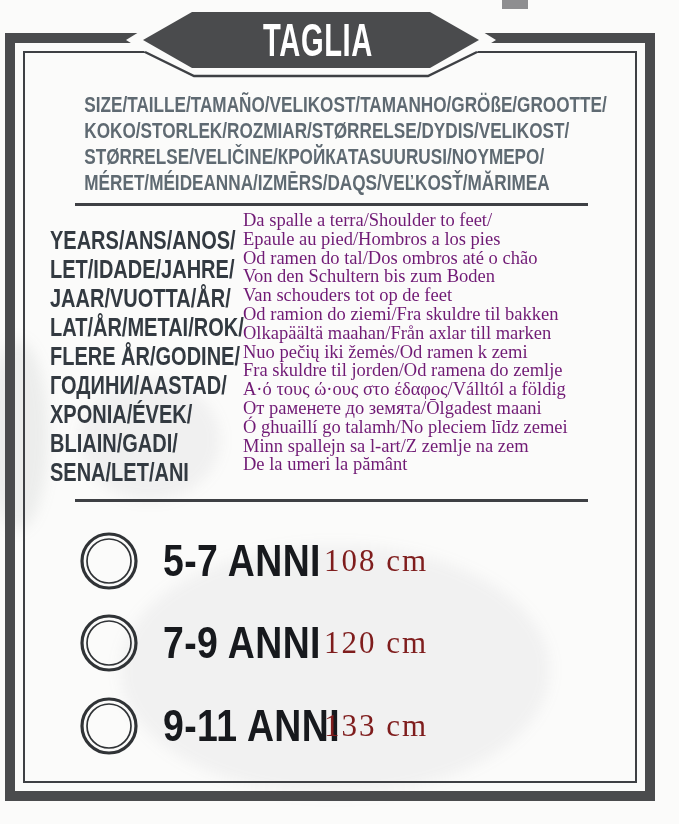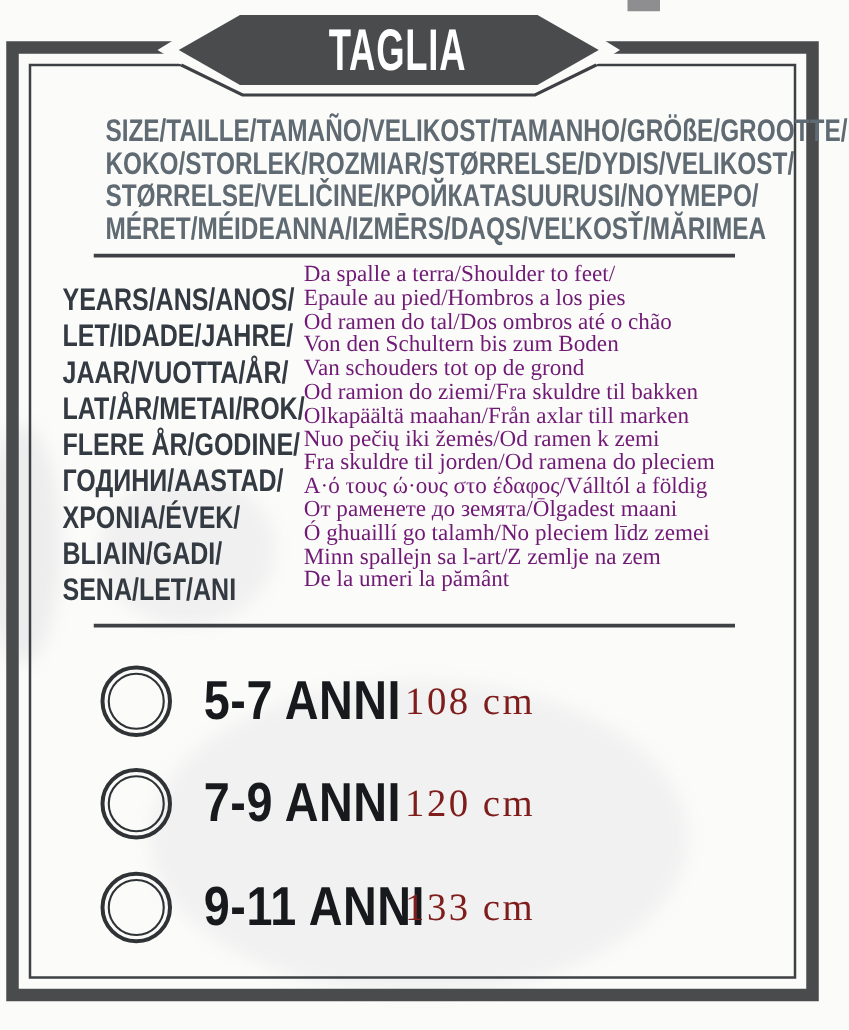--- a/index.html
+++ b/index.html
@@ -40,21 +40,21 @@
 
   
   .cond{transform:scaleX(0.78);transform-origin:center top;}
   .cond-left{transform:scaleX(0.80);transform-origin:left top;}
 
   
   .langblock{
     position:absolute;left:0;top:49px;width:630px;
     color:#5f6a72;
     font-weight:700;
-    font-size:25px;
+    font-size:22px;
     line-height:26px;
     letter-spacing:0px;
   }
   .langblock .line{white-space:nowrap;}
 
   .divider{
     position:absolute;left:60px;width:513px;height:3px;
     background:#3e4044;
   }
   .divider.d1{top:160px;}
@@ -129,25 +129,25 @@
       <div>XPONIA/ÉVEK/</div>
       <div>BLIAIN/GADI/</div>
       <div>SENA/LET/ANI</div>
     </div>
 
     <div class="measurecol">
       <div>Da spalle a terra/Shoulder to feet/</div>
       <div>Epaule au pied/Hombros a los pies</div>
       <div>Od ramen do tal/Dos ombros até o chão</div>
       <div>Von den Schultern bis zum Boden</div>
-      <div>Van schouders tot op de grond</div>
+      <div>Van schouders tot op de feet</div>
       <div>Od ramion do ziemi/Fra skuldre til bakken</div>
       <div>Olkapäältä maahan/Från axlar till marken</div>
       <div>Nuo pečių iki žemės/Od ramen k zemi</div>
-      <div>Fra skuldre til jorden/Od ramena do pleciem</div>
+      <div>Fra skuldre til jorden/Od ramena do zemlje</div>
       <div>Α·ό τους ώ·ους στο έδαφος/Válltól a földig</div>
       <div>От раменете до земята/Ōlgadest maani</div>
       <div>Ó ghuaillí go talamh/No pleciem līdz zemei</div>
       <div>Minn spallejn sa l-art/Z zemlje na zem</div>
       <div>De la umeri la pământ</div>
     </div>
 
     <div class="divider d2"></div>
 
     <div class="sizerow row1">

